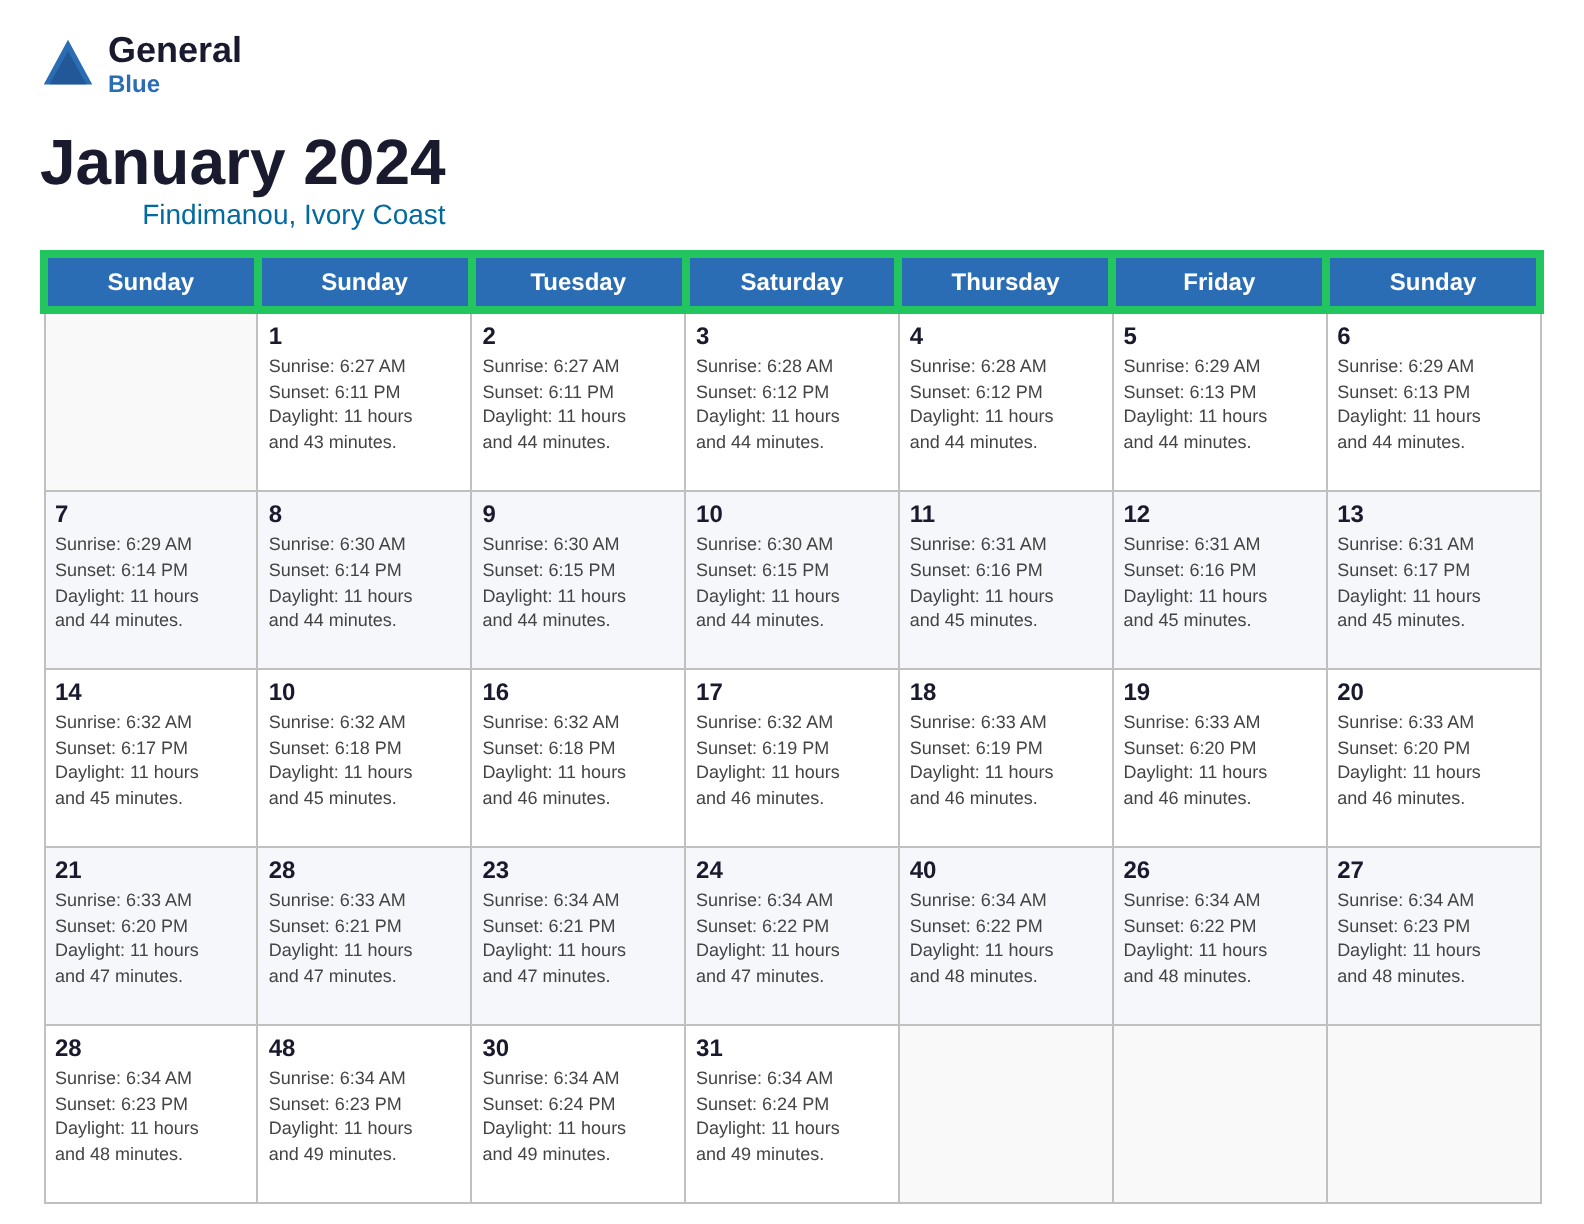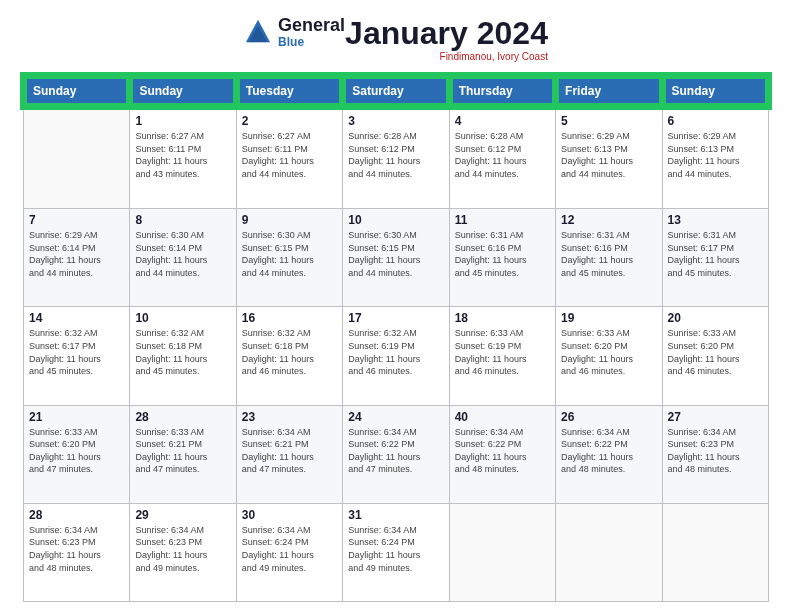--- a/index.html
+++ b/index.html
@@ -12,23 +12,24 @@
     }
     .page {
       width: 792px;
       height: 612px;
       padding: 16px 20px 10px 20px;
       display: flex;
       flex-direction: column;
     }
     .header {
       display: flex;
-      justify-content: center;
+      justify-content: space-between;
       align-items: flex-start;
       margin-bottom: 10px;
+      flex-direction: column;
     }
     .logo {
       display: flex;
       align-items: center;
       gap: 4px;
     }
     .logo-text {
       display: flex;
       flex-direction: column;
       line-height: 1.1;
@@ -49,38 +50,39 @@
       margin-right: 2px;
     }
     .title-block {
       text-align: right;
     }
     .month-title {
       font-size: 32px;
       font-weight: bold;
       color: #1a1a2e;
       line-height: 1.1;
+      margin-top: 15px;
     }
     .location {
-      font-size: 10px;
-      color: #b91c1c;
+      font-size: 14px;
+      color: #0369a1;
     }
     .calendar {
       width: 100%;
       border-collapse: collapse;
       flex: 1;
     }
     .calendar th {
       background: #2a6db5;
       color: #fff;
       font-size: 12px;
       font-weight: bold;
       padding: 5px 6px;
-      text-align: left;
-      border: 7px solid #22c55e;
+      text-align: center;
+      border: 4px solid #22c55e;
     }
     .calendar td {
       border: 1px solid #c0c0c0;
       vertical-align: top;
       padding: 4px 5px;
       font-size: 9.5px;
       color: #333;
       width: calc(100%/7);
       background: #fff;
     }
@@ -338,21 +340,21 @@
         </tr>
         <tr>
           <td>
             <span class="day-number">28</span>
             <div class="day-info" style="white-space: pre-line;">Sunrise: 6:34 AM
 Sunset: 6:23 PM
 Daylight: 11 hours
 and 48 minutes.</div>
           </td>
           <td>
-            <span class="day-number">29</span>
+            <span class="day-number">48</span>
             <div class="day-info" style="white-space: pre-line;">Sunrise: 6:34 AM
 Sunset: 6:23 PM
 Daylight: 11 hours
 and 49 minutes.</div>
           </td>
           <td>
             <span class="day-number">30</span>
             <div class="day-info" style="white-space: pre-line;">Sunrise: 6:34 AM
 Sunset: 6:24 PM
 Daylight: 11 hours

